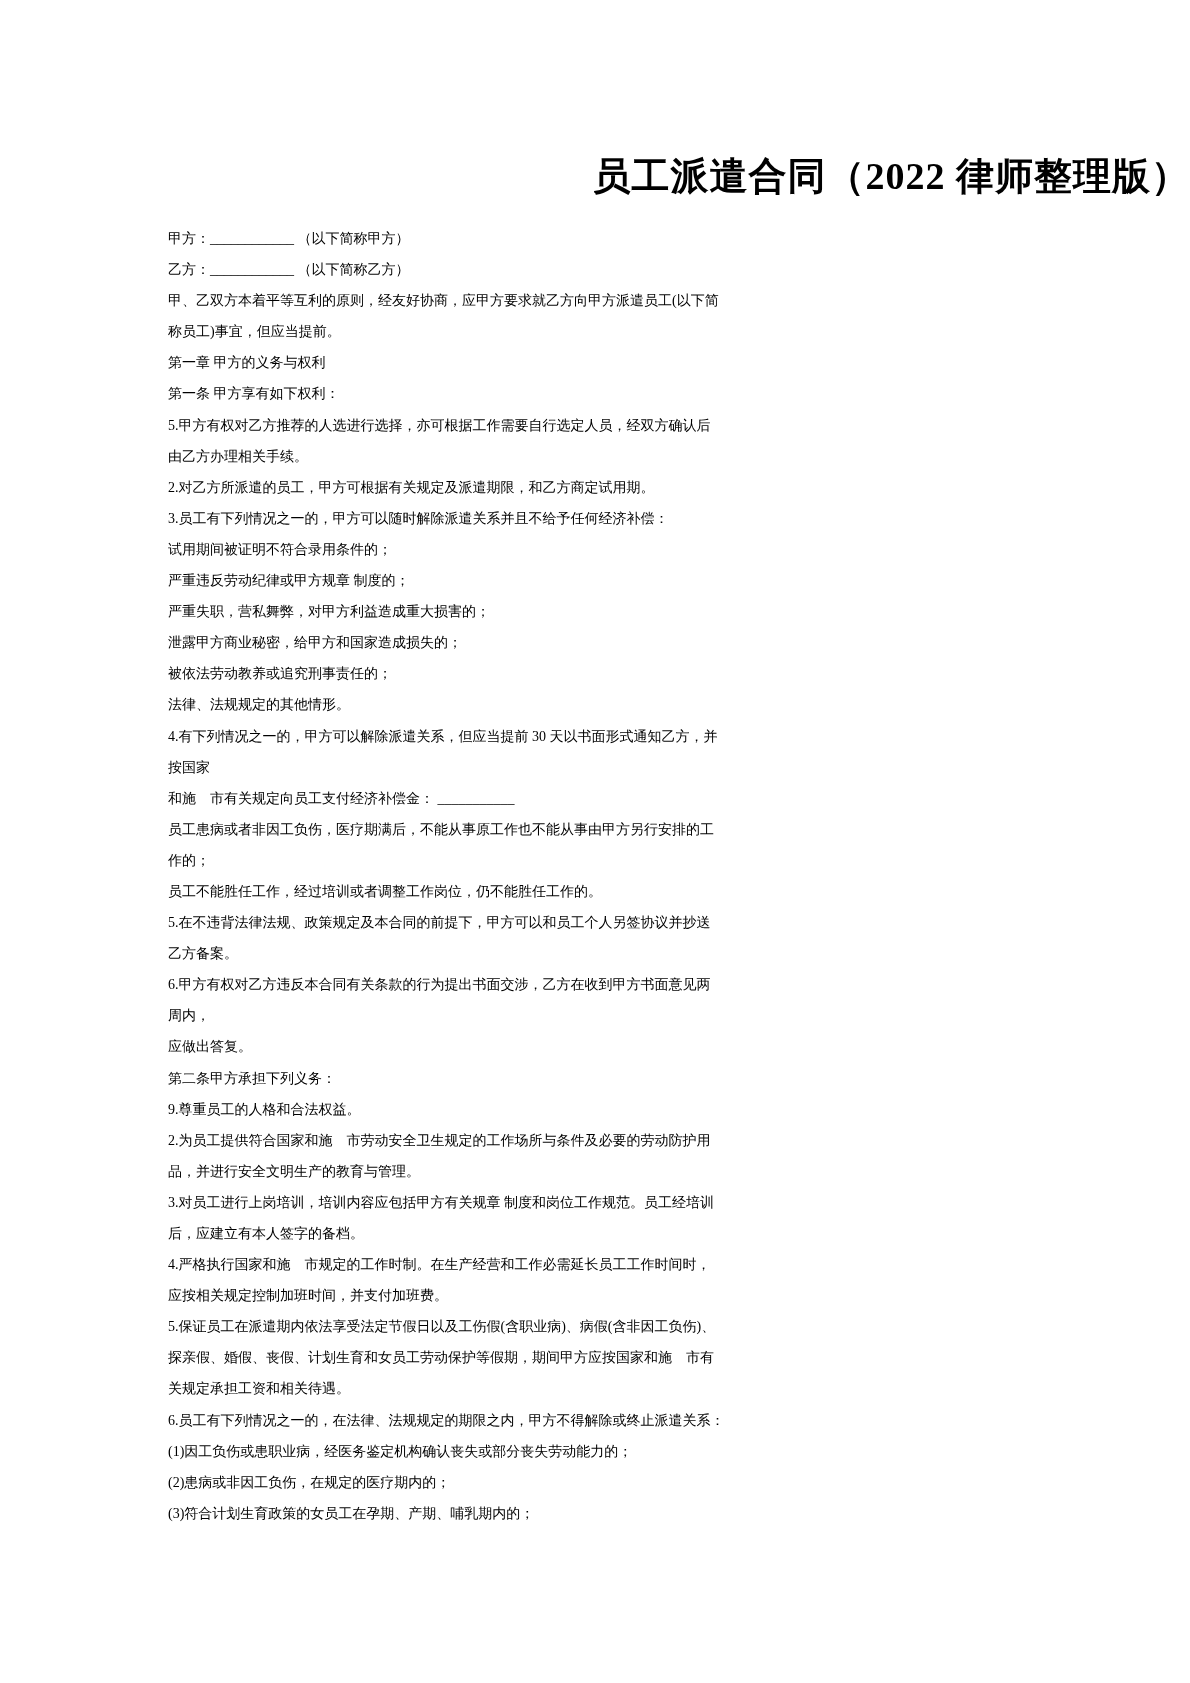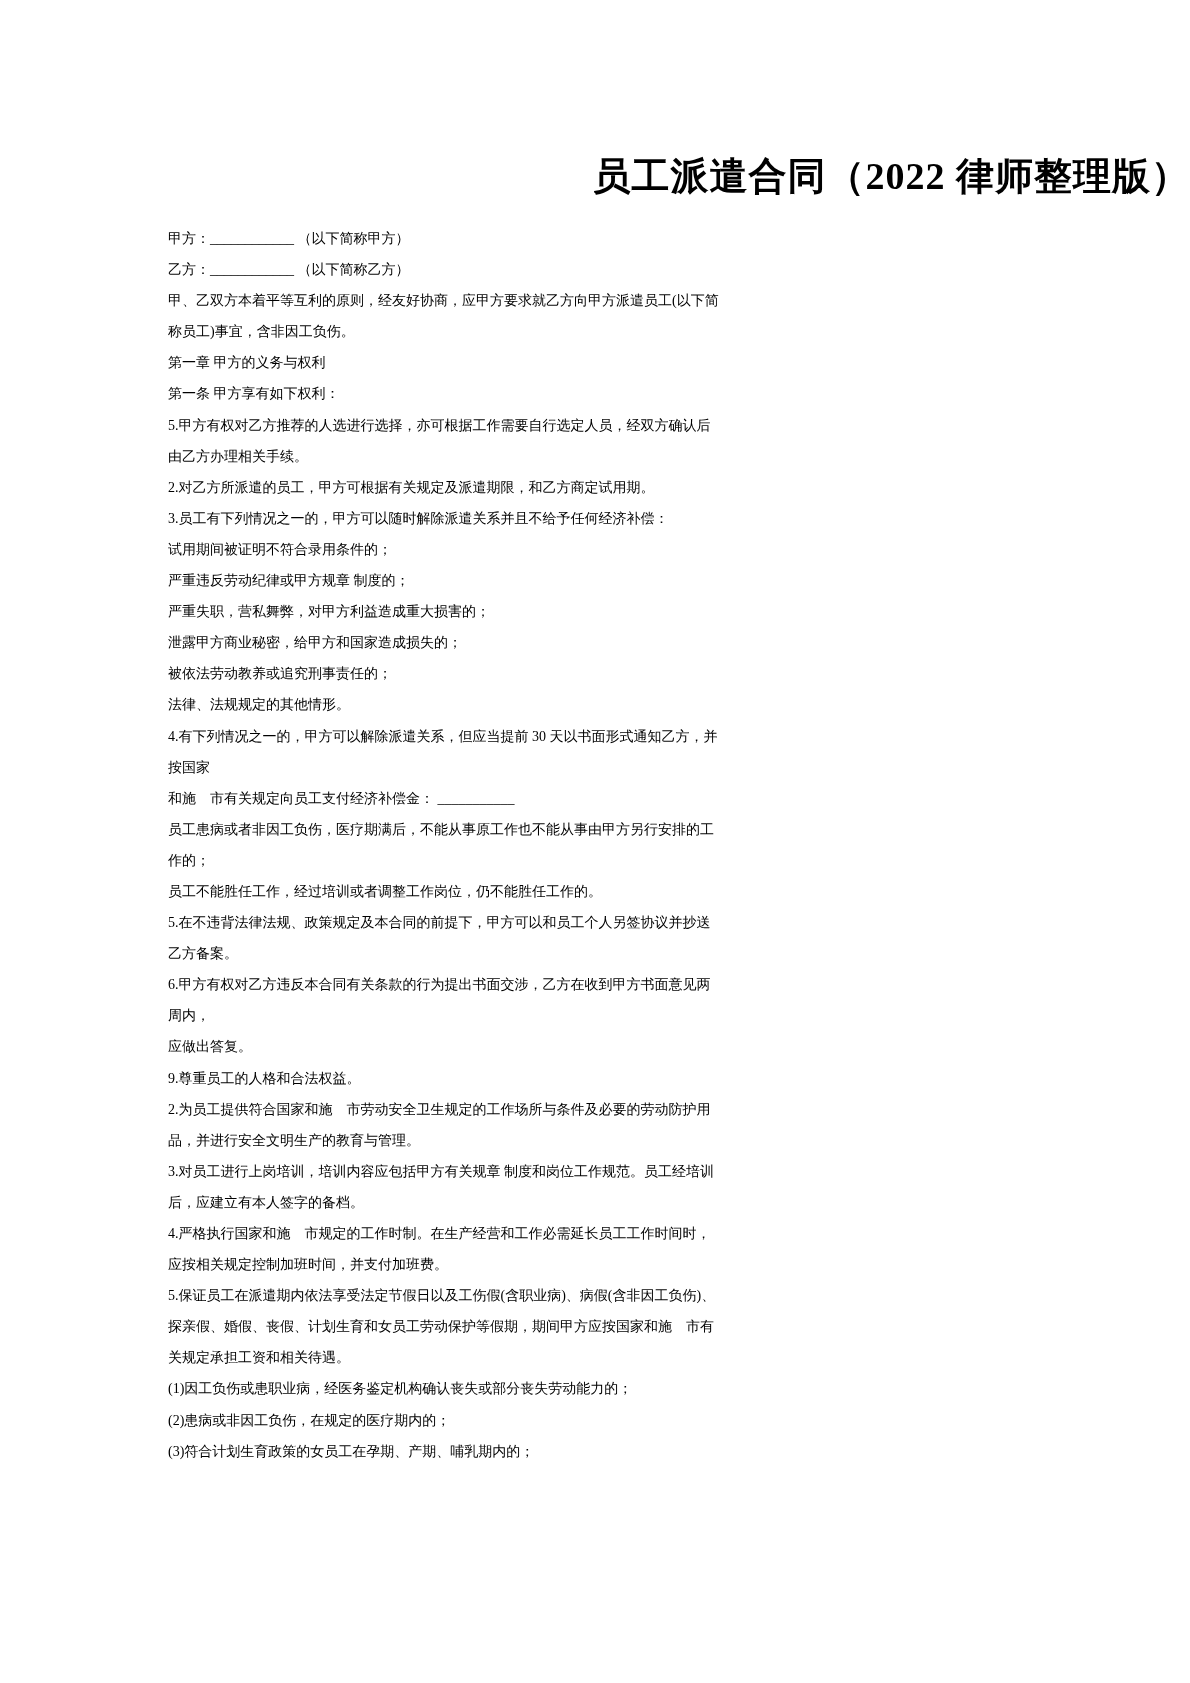--- a/index.html
+++ b/index.html
@@ -46,21 +46,21 @@
 </style>
 </head>
 <body>
 
 <div class="page">
   <h1 class="doc-title">员工派遣合同（2022 律师整理版）</h1>
   <div class="doc-body">
       <div class="line">甲方：____________ （以下简称甲方）</div>
       <div class="line">乙方：____________ （以下简称乙方）</div>
       <div class="line">甲、乙双方本着平等互利的原则，经友好协商，应甲方要求就乙方向甲方派遣员工(以下简</div>
-      <div class="line">称员工)事宜，含非因工负伤。</div>
+      <div class="line">称员工)事宜，但应当提前。</div>
       <div class="line">第一章 甲方的义务与权利</div>
       <div class="line">第一条 甲方享有如下权利：</div>
       <div class="line">5.甲方有权对乙方推荐的人选进行选择，亦可根据工作需要自行选定人员，经双方确认后</div>
       <div class="line">由乙方办理相关手续。</div>
       <div class="line">2.对乙方所派遣的员工，甲方可根据有关规定及派遣期限，和乙方商定试用期。</div>
       <div class="line">3.员工有下列情况之一的，甲方可以随时解除派遣关系并且不给予任何经济补偿：</div>
       <div class="line">试用期间被证明不符合录用条件的；</div>
       <div class="line">严重违反劳动纪律或甲方规章 制度的；</div>
       <div class="line">严重失职，营私舞弊，对甲方利益造成重大损害的；</div>
       <div class="line">泄露甲方商业秘密，给甲方和国家造成损失的；</div>
@@ -70,27 +70,29 @@
       <div class="line">按国家</div>
       <div class="line">和施　市有关规定向员工支付经济补偿金： ___________</div>
       <div class="line">员工患病或者非因工负伤，医疗期满后，不能从事原工作也不能从事由甲方另行安排的工</div>
       <div class="line">作的；</div>
       <div class="line">员工不能胜任工作，经过培训或者调整工作岗位，仍不能胜任工作的。</div>
       <div class="line">5.在不违背法律法规、政策规定及本合同的前提下，甲方可以和员工个人另签协议并抄送</div>
       <div class="line">乙方备案。</div>
       <div class="line">6.甲方有权对乙方违反本合同有关条款的行为提出书面交涉，乙方在收到甲方书面意见两</div>
       <div class="line">周内，</div>
       <div class="line">应做出答复。</div>
+      <div class="line">第二条甲方承担下列义务：</div>
       <div class="line">9.尊重员工的人格和合法权益。</div>
       <div class="line">2.为员工提供符合国家和施　市劳动安全卫生规定的工作场所与条件及必要的劳动防护用</div>
       <div class="line">品，并进行安全文明生产的教育与管理。</div>
       <div class="line">3.对员工进行上岗培训，培训内容应包括甲方有关规章 制度和岗位工作规范。员工经培训</div>
       <div class="line">后，应建立有本人签字的备档。</div>
       <div class="line">4.严格执行国家和施　市规定的工作时制。在生产经营和工作必需延长员工工作时间时，</div>
       <div class="line">应按相关规定控制加班时间，并支付加班费。</div>
       <div class="line">5.保证员工在派遣期内依法享受法定节假日以及工伤假(含职业病)、病假(含非因工负伤)、</div>
       <div class="line">探亲假、婚假、丧假、计划生育和女员工劳动保护等假期，期间甲方应按国家和施　市有</div>
       <div class="line">关规定承担工资和相关待遇。</div>
+      <div class="line">6.员工有下列情况之一的，在法律、法规规定的期限之内，甲方不得解除或终止派遣关系：</div>
       <div class="line">(1)因工负伤或患职业病，经医务鉴定机构确认丧失或部分丧失劳动能力的；</div>
       <div class="line">(2)患病或非因工负伤，在规定的医疗期内的；</div>
       <div class="line">(3)符合计划生育政策的女员工在孕期、产期、哺乳期内的；</div>
     </div>
 </div>
 
 </body></html>

